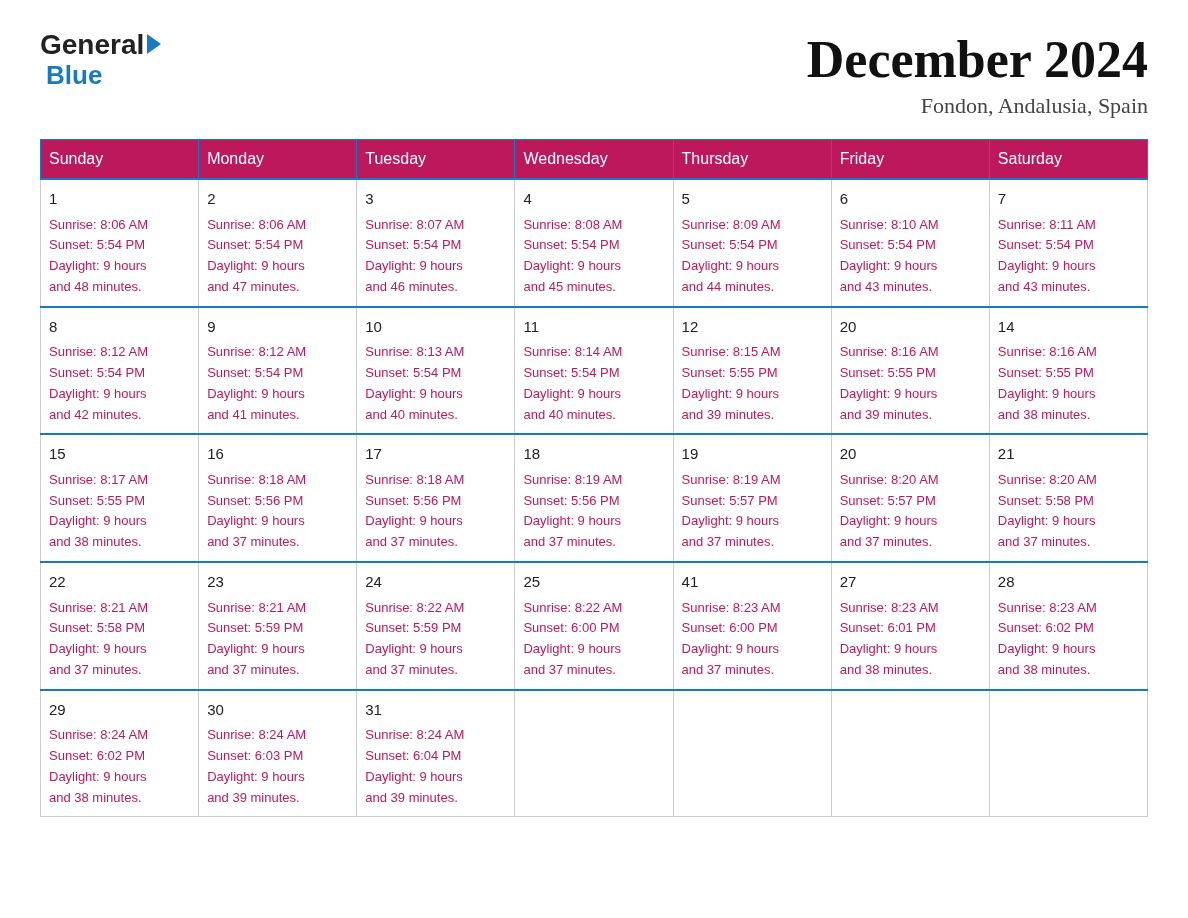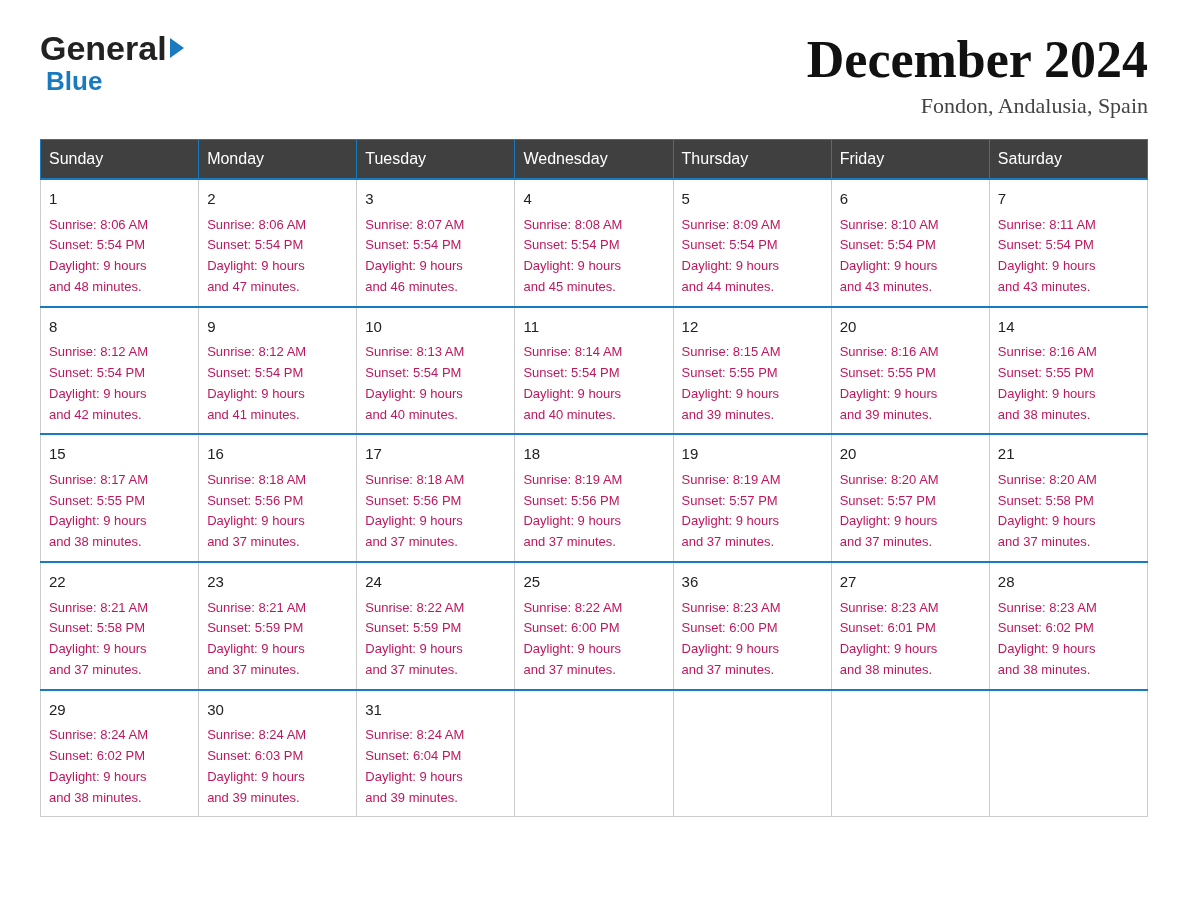--- a/index.html
+++ b/index.html
@@ -35,21 +35,21 @@
       color: #444;
       font-family: Georgia, serif;
       margin-top: 4px;
     }
     .calendar {
       width: 100%;
       border-collapse: collapse;
       margin-top: 10px;
     }
     .calendar th {
-      background-color: #404040;
+      background-color: #be185d;
       color: white;
       font-size: 16px;
       font-weight: normal;
       padding: 10px 8px;
       text-align: left;
       border: 1px solid #1a7abf;
     }
     .calendar td {
       vertical-align: top;
       padding: 8px 8px;
@@ -79,21 +79,21 @@
       border-top: 2px solid #1a7abf;
     }
   </style>
 </head>
 <body>
 
 <div class="header">
   <div class="logo">
   <div style="display:flex; flex-direction:column; line-height:1.1;">
     <div style="display:flex; align-items:center;">
-      <span style="font-size:34px; font-weight:bold; color:#222;">General</span>
+      <span style="font-size:28px; font-weight:bold; color:#222;">General</span>
       <span style="display:inline-block; width:0; height:0; border-top: 10px solid transparent; border-bottom: 10px solid transparent; border-left: 14px solid #1a7abf; margin-left:3px; margin-bottom:2px;"></span>
     </div>
     <span style="font-size:26px; font-weight:bold; color:#1a7abf; margin-left:6px;">Blue</span>
   </div>
 </div>
   <div class="title-block">
     <div class="month-year">December 2024</div>
     <div class="location">Fondon, Andalusia, Spain</div>
   </div>
 </div>
@@ -212,21 +212,21 @@
         </td>
         <td>
           <span class="day-number">24</span>
           <div class="info">Sunrise: 8:22 AM<br>Sunset: 5:59 PM<br>Daylight: 9 hours<br>and 37 minutes.</div>
         </td>
         <td>
           <span class="day-number">25</span>
           <div class="info">Sunrise: 8:22 AM<br>Sunset: 6:00 PM<br>Daylight: 9 hours<br>and 37 minutes.</div>
         </td>
         <td>
-          <span class="day-number">36</span>
+          <span class="day-number">41</span>
           <div class="info">Sunrise: 8:23 AM<br>Sunset: 6:00 PM<br>Daylight: 9 hours<br>and 37 minutes.</div>
         </td>
         <td>
           <span class="day-number">27</span>
           <div class="info">Sunrise: 8:23 AM<br>Sunset: 6:01 PM<br>Daylight: 9 hours<br>and 38 minutes.</div>
         </td>
         <td>
           <span class="day-number">28</span>
           <div class="info">Sunrise: 8:23 AM<br>Sunset: 6:02 PM<br>Daylight: 9 hours<br>and 38 minutes.</div>
         </td>

